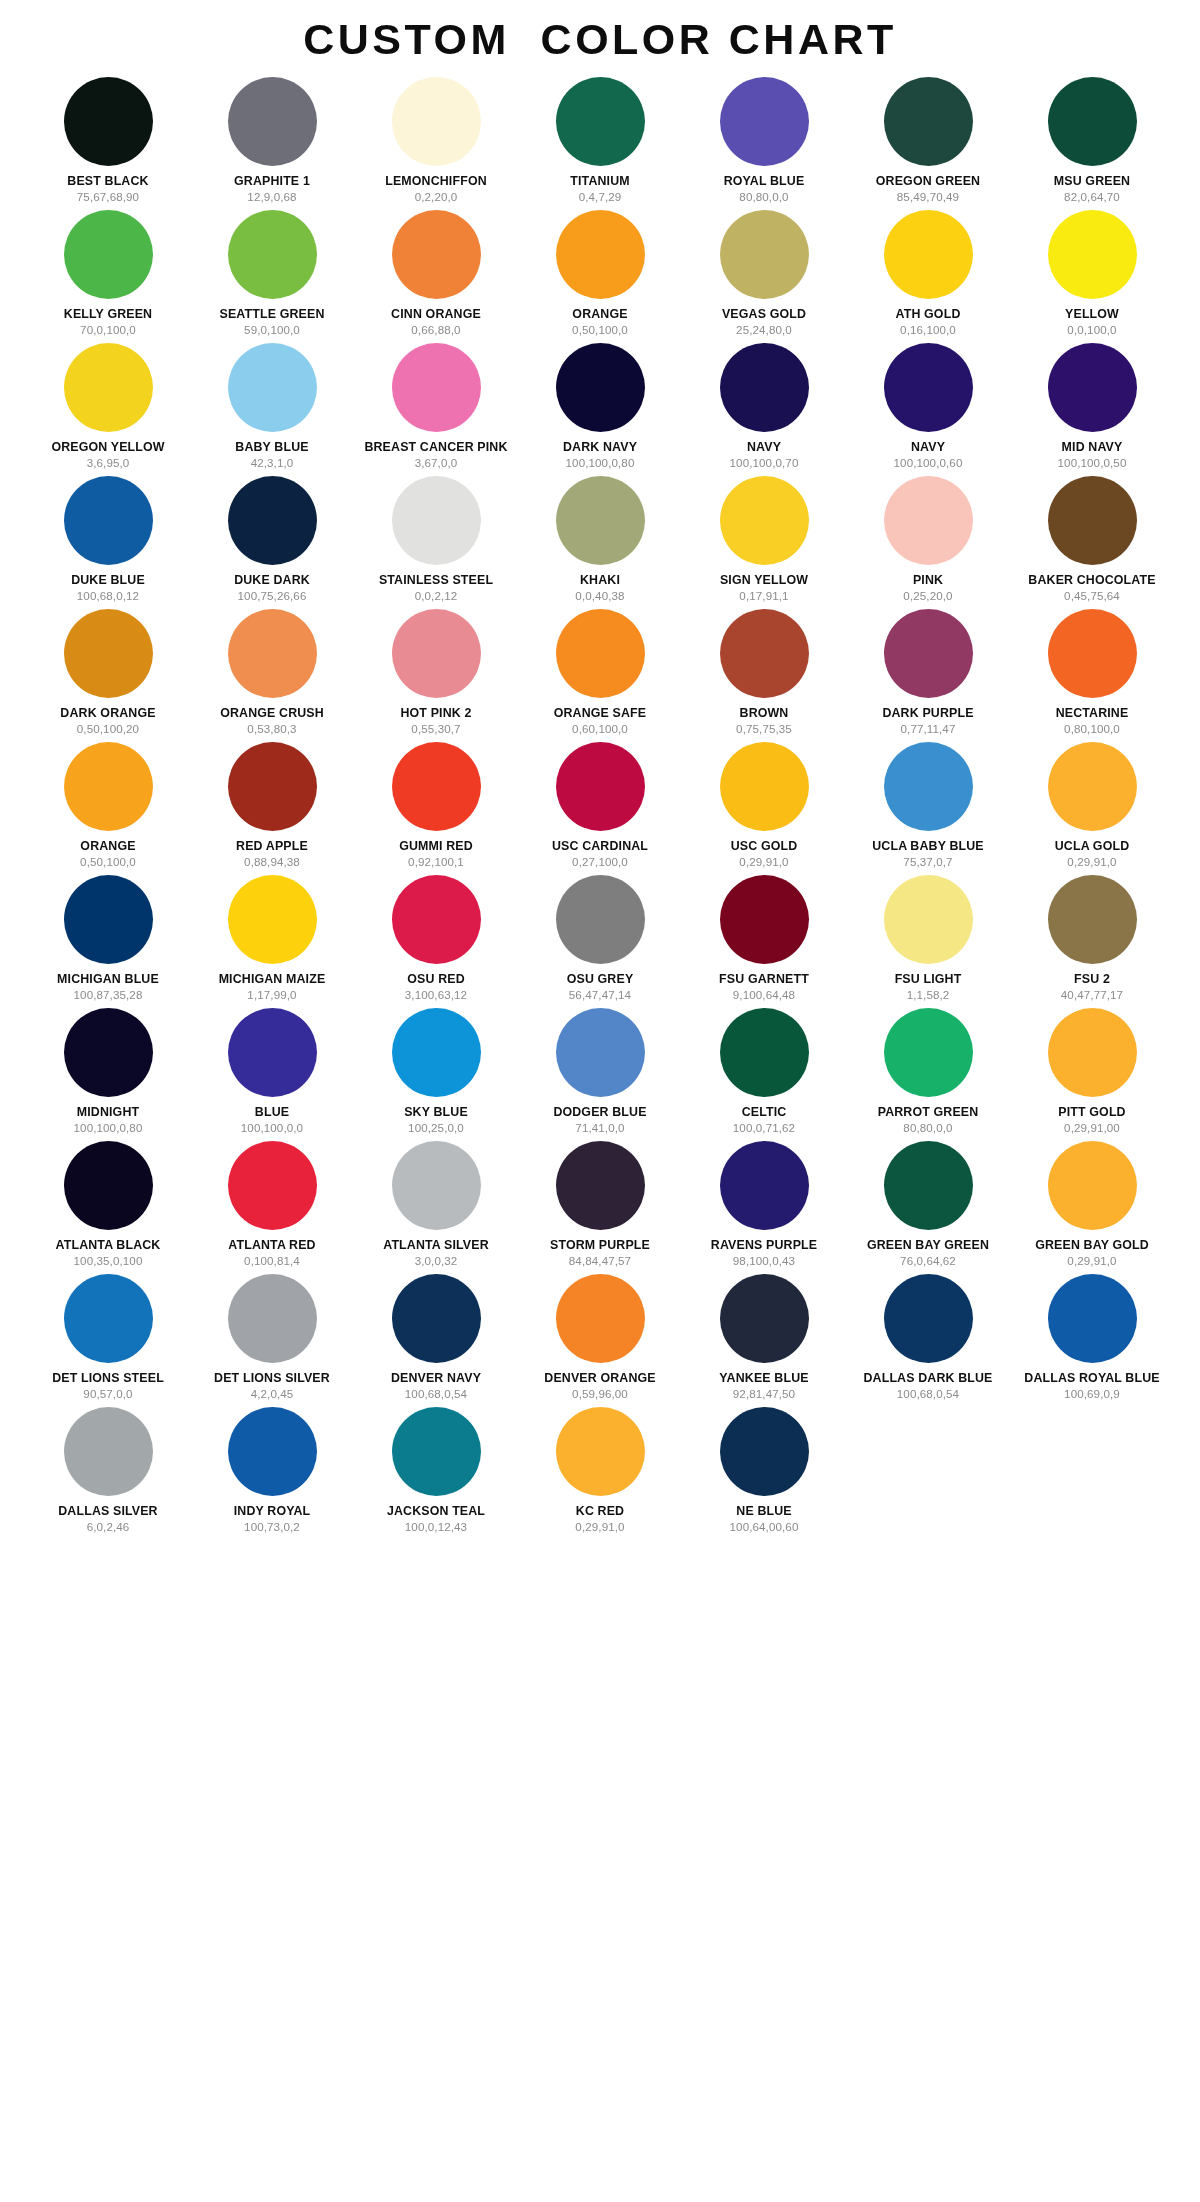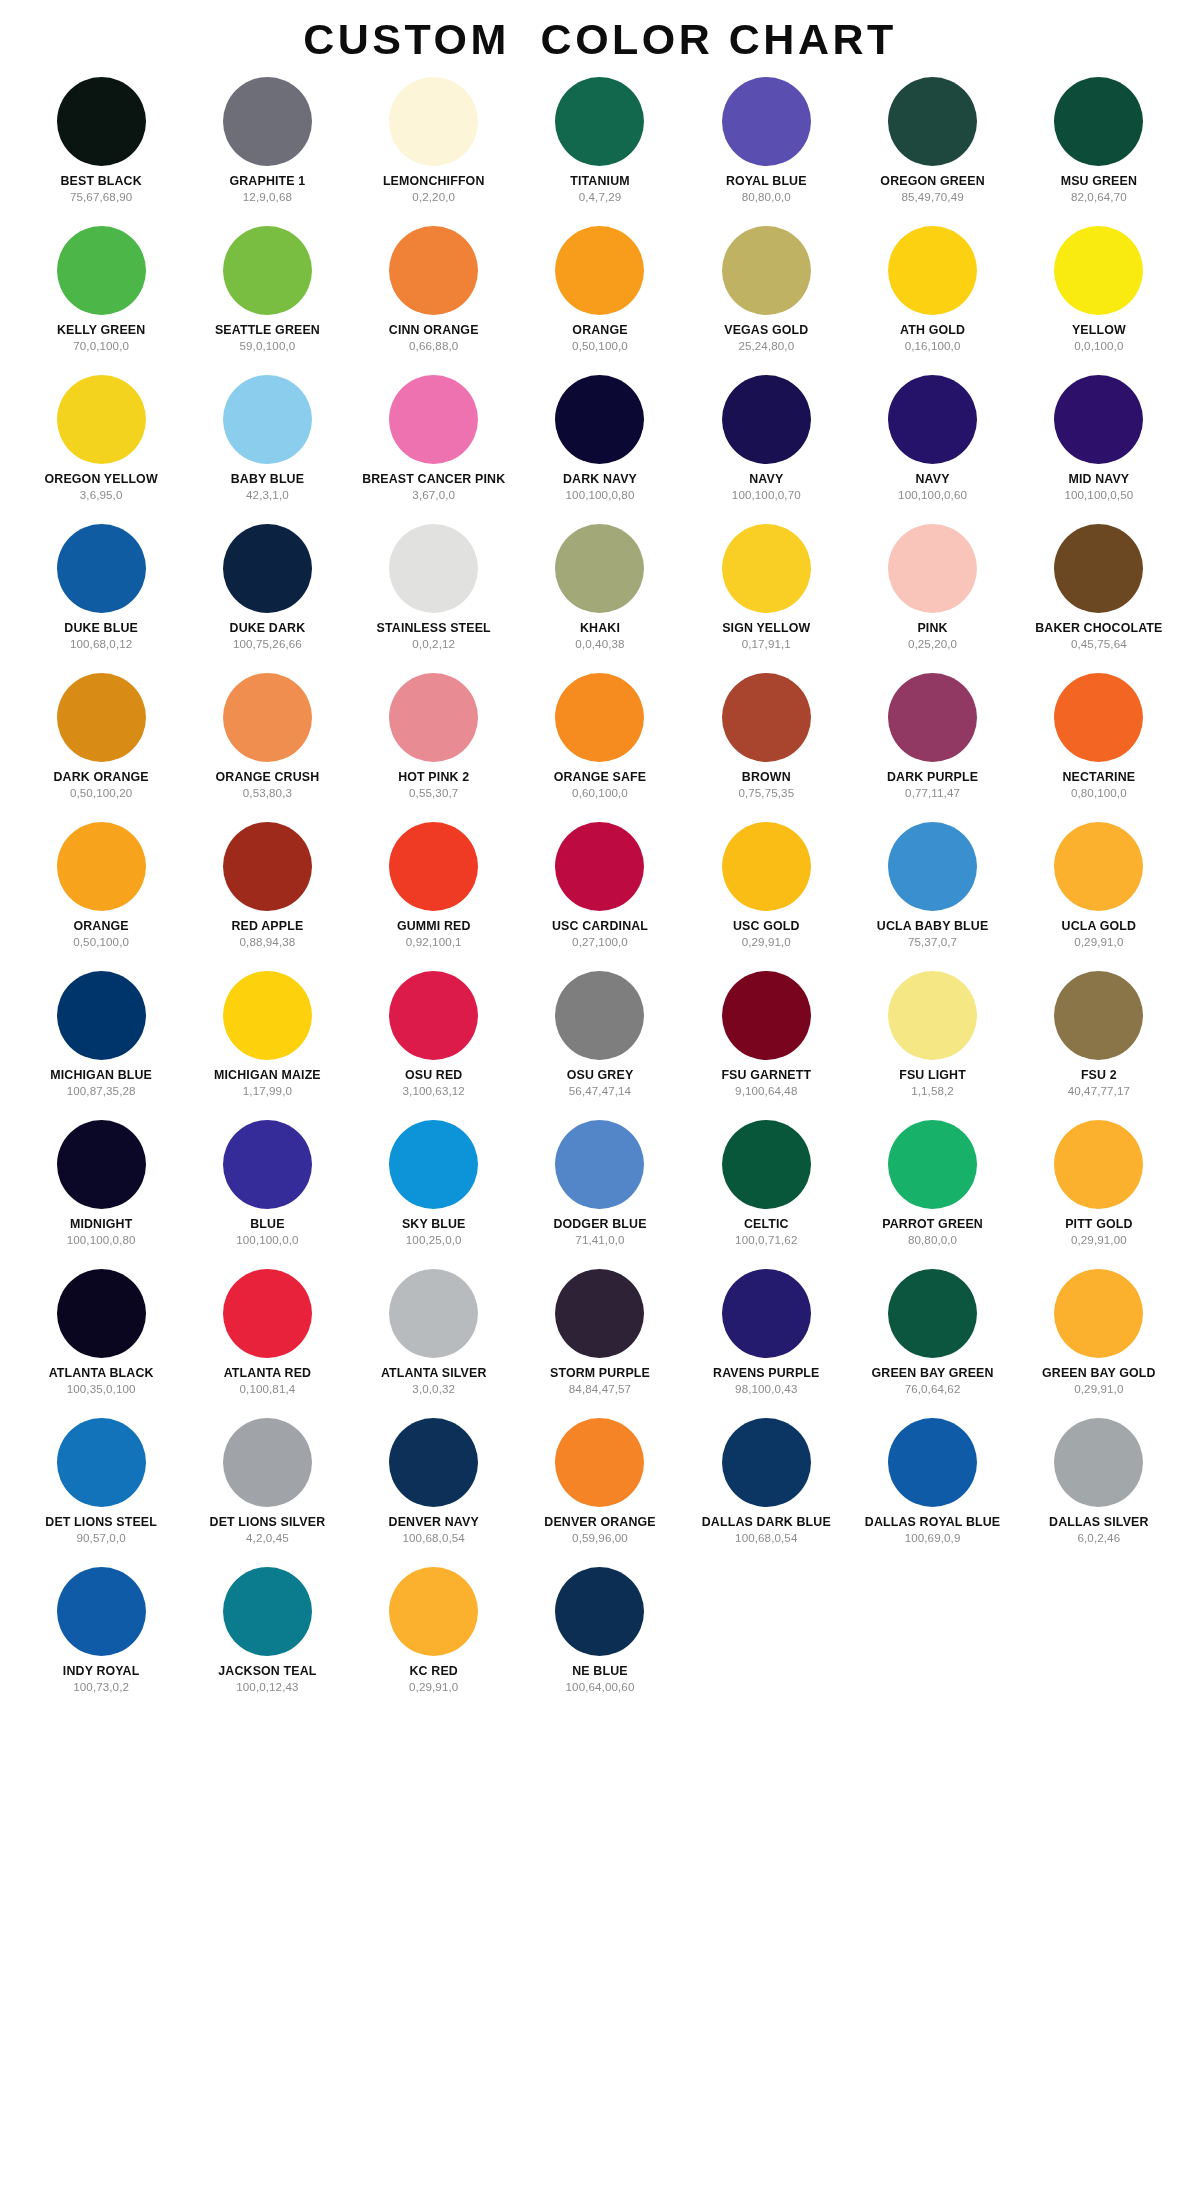--- a/index.html
+++ b/index.html
@@ -34,21 +34,20 @@
     line-height: 1.1;
     white-space: pre;
   }
   .grid {
     display: grid;
     grid-template-columns: repeat(7, 1fr);
     column-gap: 0px;
     row-gap: 0px;
     padding: 8px 26px 0 26px;
     box-sizing: border-box;
-    gap: 16px;
   }
   .swatch {
     display: flex;
     flex-direction: column;
     align-items: center;
     justify-content: flex-start;
     height: 133px;
     box-sizing: border-box;
   }
   .disc {
@@ -417,20 +416,25 @@
         <div class="disc" style="background: rgb(12, 48, 88);"></div>
         <div class="swatch-name">DENVER NAVY</div>
         <div class="swatch-code">100,68,0,54</div>
       </div>
       <div class="swatch">
         <div class="disc" style="background: rgb(244, 132, 38);"></div>
         <div class="swatch-name">DENVER ORANGE</div>
         <div class="swatch-code">0,59,96,00</div>
       </div>
       <div class="swatch">
+        <div class="disc" style="background: rgb(33, 40, 60);"></div>
+        <div class="swatch-name">YANKEE BLUE</div>
+        <div class="swatch-code">92,81,47,50</div>
+      </div>
+      <div class="swatch">
         <div class="disc" style="background: rgb(11, 54, 99);"></div>
         <div class="swatch-name">DALLAS DARK BLUE</div>
         <div class="swatch-code">100,68,0,54</div>
       </div>
       <div class="swatch">
         <div class="disc" style="background: rgb(15, 91, 168);"></div>
         <div class="swatch-name">DALLAS ROYAL BLUE</div>
         <div class="swatch-code">100,69,0,9</div>
       </div>
       <div class="swatch">

